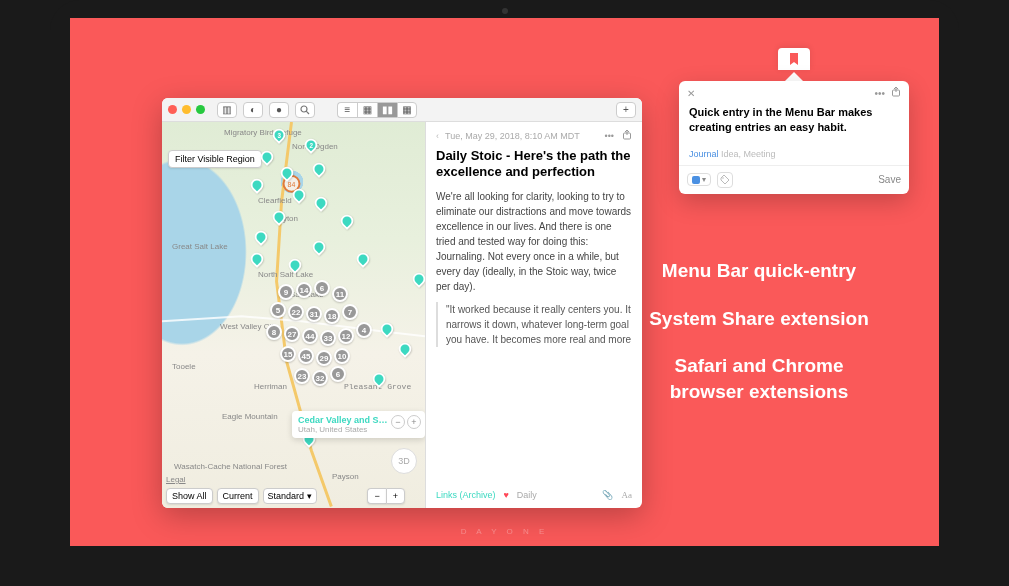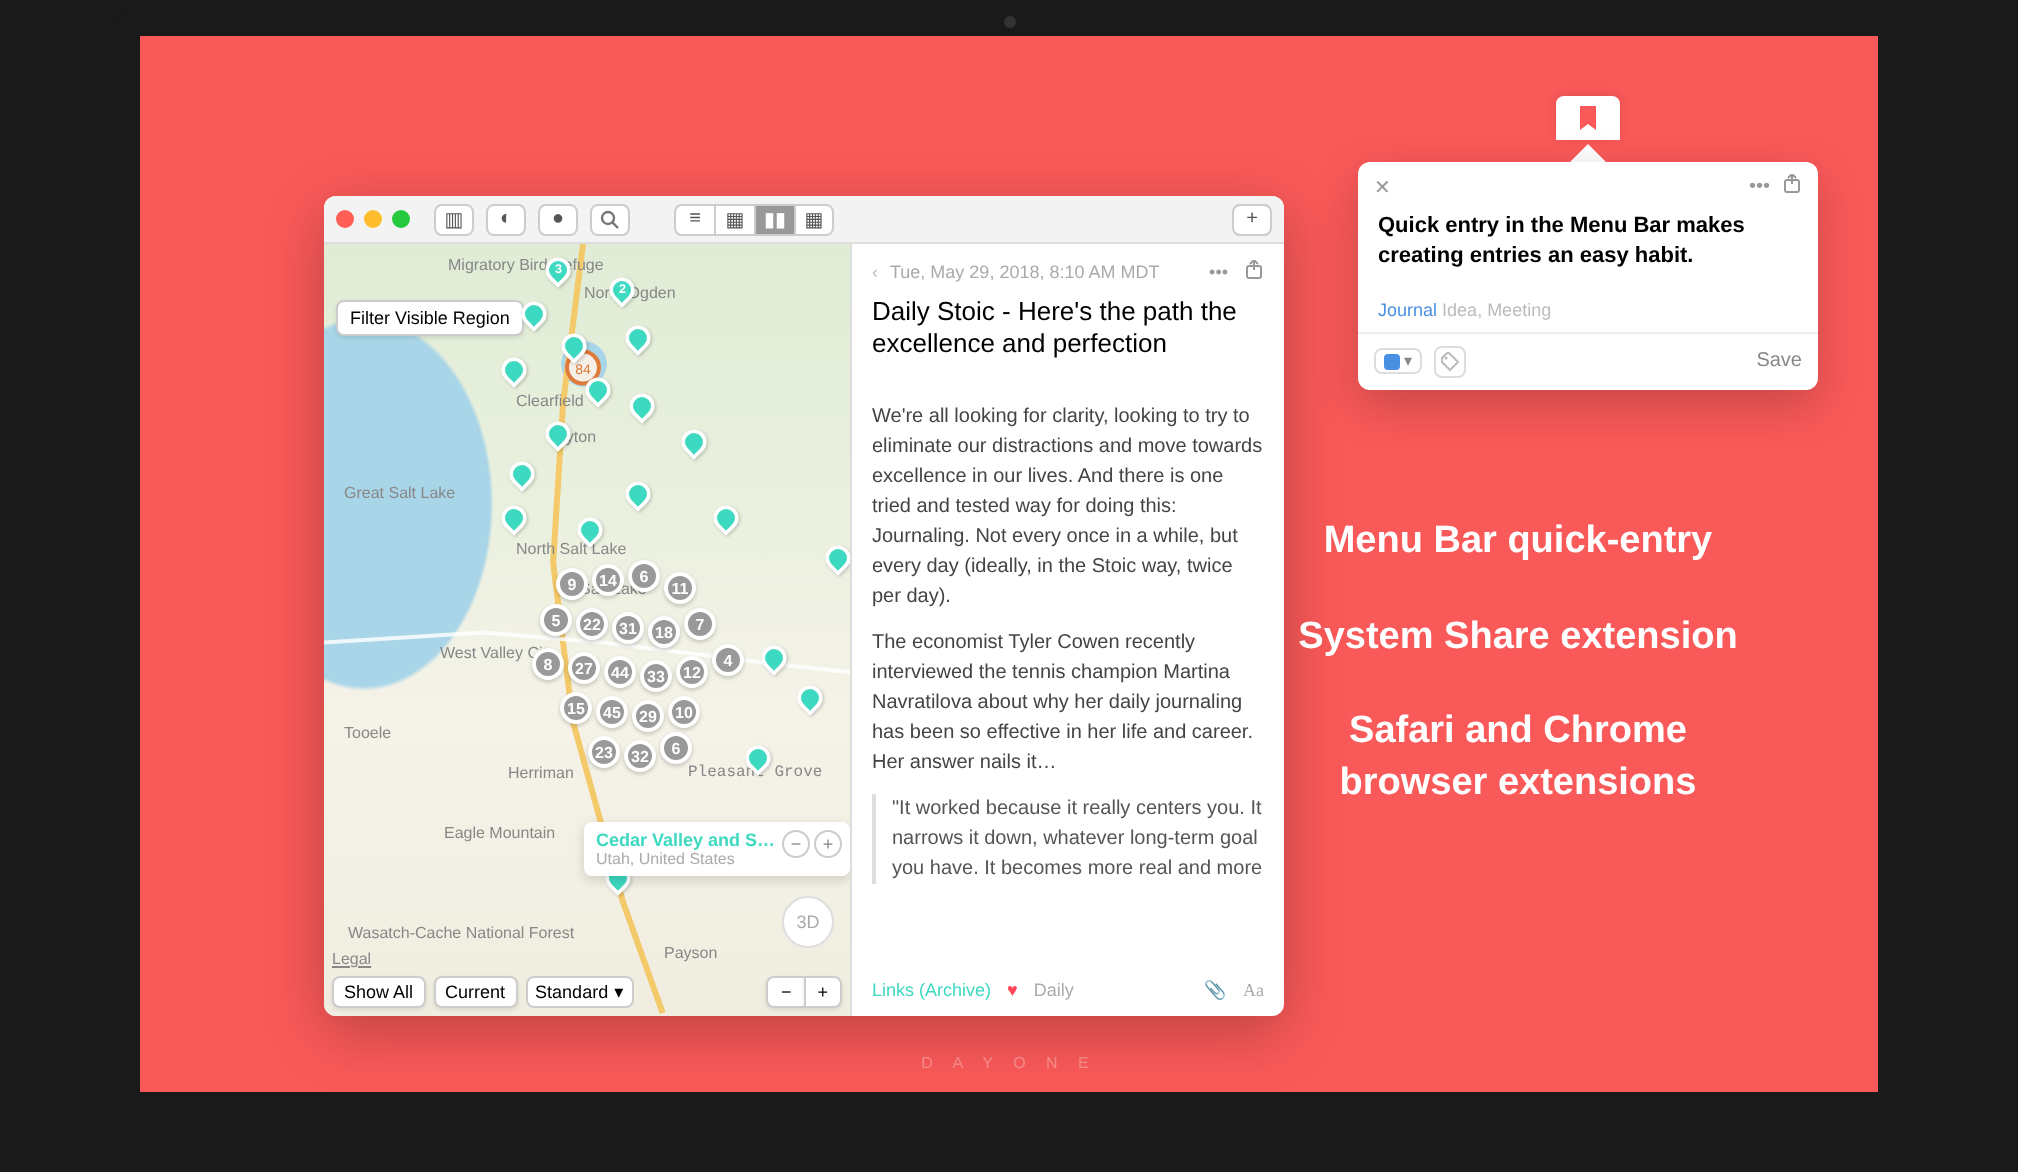--- a/index.html
+++ b/index.html
@@ -88,21 +88,21 @@
   }
   .map-popup {
     position: absolute; left: 130px; bottom: 70px; width: 133px; background: #fff;
     border-radius: 4px; box-shadow: 0 2px 6px rgba(0,0,0,.15); padding: 4px 6px; font-size: 9px;
   }
   .map-popup .pp-title { color: #3dd9c1; font-weight: 600; white-space: nowrap; overflow: hidden; text-overflow: ellipsis; }
   .map-popup .pp-sub { color: #aaa; font-size: 8px; }
   .pp-ctrls { position:absolute; right:4px; top:4px; display:flex; gap:2px; }
   .pp-ctrl { width:14px; height:14px; border:1px solid #ccc; border-radius:50%; display:flex; align-items:center; justify-content:center; font-size:9px; color:#888; }
   .map-bottom {
-    position: absolute; left: 4px; right: 4px; bottom: 4px;
+    position: absolute; left: 4px; right: 20px; bottom: 4px;
     display: flex; align-items: center; gap: 4px;
   }
   .mb-btn { background: #fff; border: 1px solid #ccc; border-radius: 4px; padding: 2px 5px; font-size: 9px; box-shadow: 0 1px 2px rgba(0,0,0,.1); }
   .mb-select { background: #fff; border: 1px solid #ccc; border-radius: 4px; padding: 2px 4px; font-size: 9px; display:flex; align-items:center; gap:3px; }
   .mb-spacer { flex: 1; }
   .mb-zoom { display:flex; }
   .mb-zoom .mb-btn { border-radius: 0; padding: 2px 6px; }
   .mb-zoom .mb-btn:first-child { border-radius: 4px 0 0 4px; border-right:none;}
   .mb-zoom .mb-btn:last-child { border-radius: 0 4px 4px 0; }
   .compass {
@@ -111,21 +111,21 @@
     align-items:center; justify-content:center; font-size: 9px; color: #aaa;
   }
   .legal { position:absolute; left:4px; bottom:24px; font-size:8px; color:#888; text-decoration:underline; }
 
   
   .entry-pane { flex: 1; display: flex; flex-direction: column; padding: 8px 10px; overflow: hidden; }
   .entry-header { display: flex; align-items: center; font-size: 9px; color: #aaa; margin-bottom: 6px; }
   .entry-header .back { color: #bbb; margin-right: 6px; }
   .entry-header .spacer { flex: 1; }
   .entry-header .ico { margin-left: 8px; color: #999; }
-  .entry-title { font-size: 13px; font-weight: 400; line-height: 1.25; margin-bottom: 20px; }
+  .entry-title { font-size: 13px; font-weight: 700; line-height: 1.25; margin-bottom: 8px; }
   .entry-body { flex: 1; font-size: 10px; line-height: 1.5; color: #444; overflow: hidden; }
   .entry-body p { margin-bottom: 8px; }
   .entry-quote { border-left: 2px solid #ddd; padding-left: 8px; color: #555; }
   .entry-footer { display: flex; align-items: center; gap: 8px; font-size: 9px; color: #aaa; padding-top: 4px; }
   .entry-footer .link { color: #3dd9c1; }
   .entry-footer .heart { color: #ff4757; }
   .entry-footer .spacer { flex: 1; }
 
   
   .popover-wrap { position: absolute; right: 30px; top: 30px; width: 230px; }
@@ -318,21 +318,20 @@
               <span class="ico">
                 <svg width="10" height="10" viewBox="0 0 10 10">
                     <rect x="1.5" y="3" width="7" height="6" rx="1" fill="none" stroke="#999"></rect>
                     <path d="M5 5 V0 M3 2 L5 0 L7 2" fill="none" stroke="#999"></path>
                   </svg>
               </span>
             </div>
             <div class="entry-title">Daily Stoic - Here's the path the excellence and perfection</div>
             <div class="entry-body">
               <p>We're all looking for clarity, looking to try to eliminate our distractions and move towards excellence in our lives. And there is one tried and tested way for doing this: Journaling. Not every once in a while, but every day (ideally, in the Stoic way, twice per day).</p>
-              <p>The economist Tyler Cowen recently interviewed the tennis champion Martina Navratilova about why her daily journaling has been so effective in her life and career. Her answer nails it…</p>
               <p class="entry-quote">"It worked because it really centers you. It narrows it down, whatever long-term goal you have. It becomes more real and more</p>
             </div>
             <div class="entry-footer">
               <span class="link">Links (Archive)</span>
               <span class="heart">♥</span>
               <span>Daily</span>
               <span class="spacer"></span>
               <span>📎</span>
               <span style="font-family:serif">Aa</span>
             </div>

